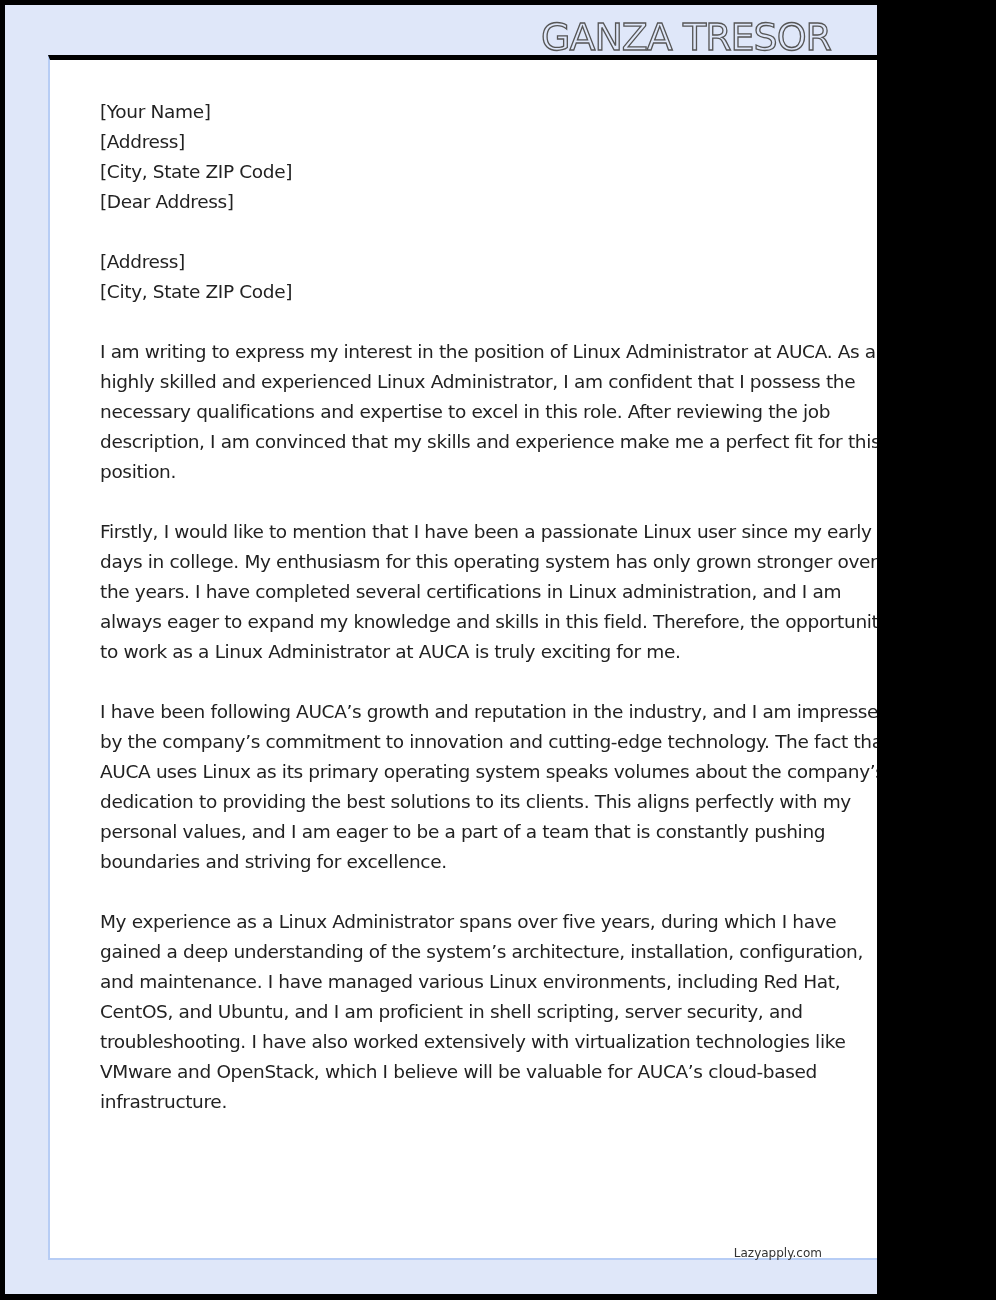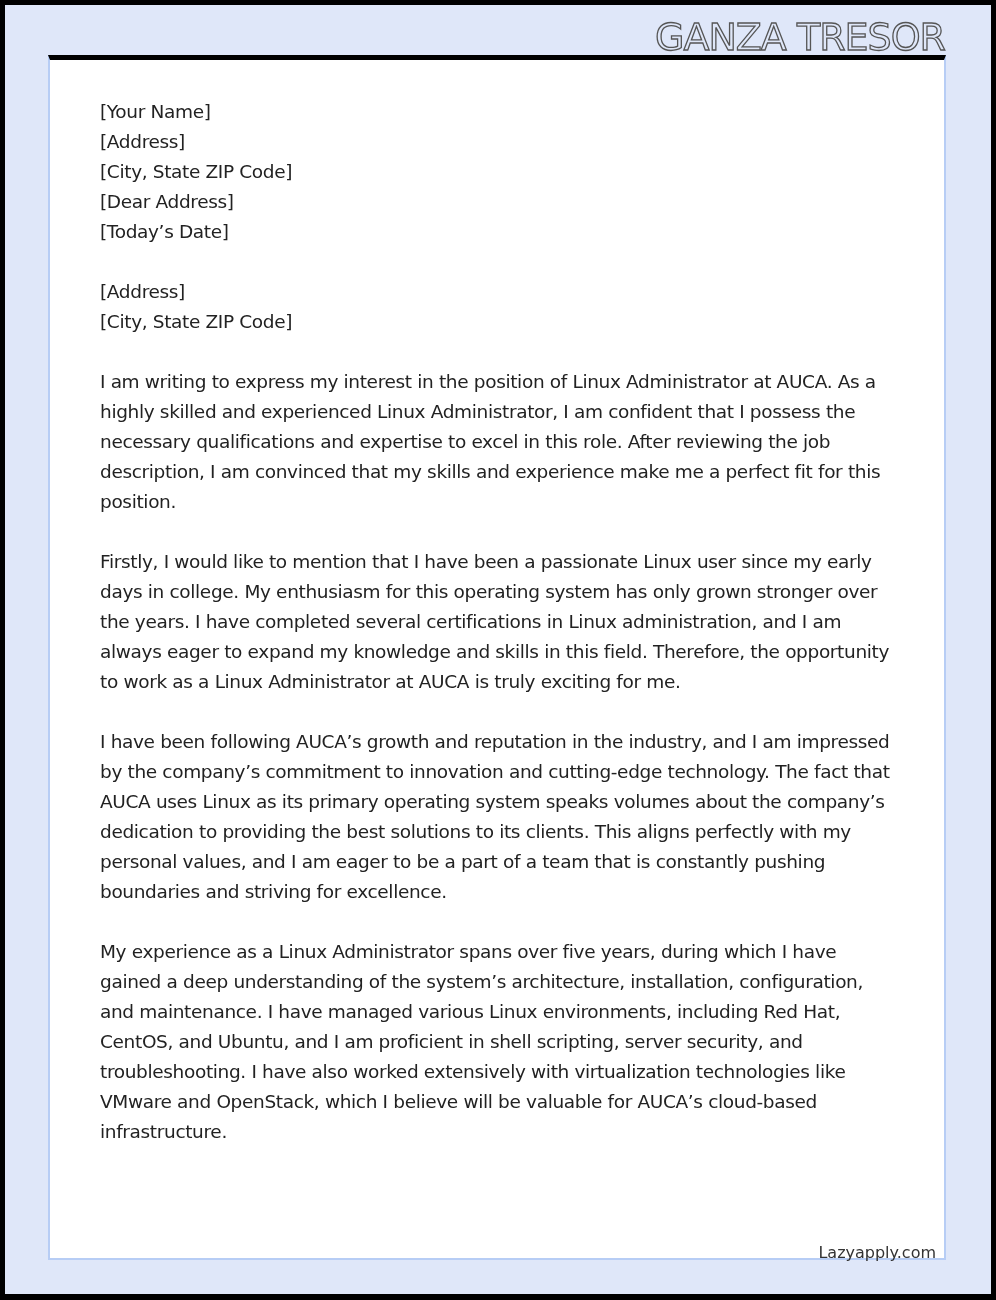--- a/index.html
+++ b/index.html
@@ -2,21 +2,21 @@
 <html><head>
 <meta charset="utf-8">
 <style>
   html, body { margin: 0; padding: 0; }
   body {
     width: 996px; height: 1300px; overflow: hidden; position: relative;
     background: #000;
     font-family: "DejaVu Sans", sans-serif;
   }
   .frame {
-    position: absolute; left: 5px; top: 5px; width: 986px; height: 1289px;
+    position: absolute; left: 5px; top: 5px; width: 872px; height: 1289px;
     background: #dfe7f9; overflow: hidden;
   }
   .brand {
     position: absolute; right: 46px; top: 10px;
     font-family: "DejaVu Sans", sans-serif;
     font-size: 38px; line-height: 44px; letter-spacing: -1px;
     color: #dfe7f9;
     -webkit-text-stroke: 1.3px #555;
     font-weight: normal;
   }
@@ -29,38 +29,37 @@
   }
   .content {
     position: absolute; left: 95px; top: 92px; width: 810px;
     font-size: 18.5px; line-height: 30px; color: #222;
     letter-spacing: -0.35px;
   }
   .content p { margin: 0 10px 30px 0; }
   .content .line { display: block; }
   .watermark {
     position: absolute; right: 55px; top: 1240px;
-    font-size: 16px; line-height: 16px; color: #333;
+    font-size: 12px; line-height: 16px; color: #333;
   }
 </style>
 </head>
 <body>
 
 <div class="frame">
   <div class="brand">GANZA TRESOR</div>
 
   <div class="page"></div>
 
   <div class="content">
     <p>
       <span class="line">[Your Name]</span>
       <span class="line">[Address]</span>
       <span class="line">[City, State ZIP Code]</span>
       <span class="line">[Dear Address]</span>
-      <span class="line">[Today’s Date]</span>
     </p>
     <p>
       <span class="line">[Address]</span>
       <span class="line">[City, State ZIP Code]</span>
     </p>
     <p>I am writing to express my interest in the position of Linux Administrator at AUCA. As a highly skilled and experienced Linux Administrator, I am confident that I possess the necessary qualifications and expertise to excel in this role. After reviewing the job description, I am convinced that my skills and experience make me a perfect fit for this position.</p>
     <p>Firstly, I would like to mention that I have been a passionate Linux user since my early days in college. My enthusiasm for this operating system has only grown stronger over the years. I have completed several certifications in Linux administration, and I am always eager to expand my knowledge and skills in this field. Therefore, the opportunity to work as a Linux Administrator at AUCA is truly exciting for me.</p>
     <p>I have been following AUCA’s growth and reputation in the industry, and I am impressed by the company’s commitment to innovation and cutting-edge technology. The fact that AUCA uses Linux as its primary operating system speaks volumes about the company’s dedication to providing the best solutions to its clients. This aligns perfectly with my personal values, and I am eager to be a part of a team that is constantly pushing boundaries and striving for excellence.</p>
     <p>My experience as a Linux Administrator spans over five years, during which I have gained a deep understanding of the system’s architecture, installation, configuration, and maintenance. I have managed various Linux environments, including Red Hat, CentOS, and Ubuntu, and I am proficient in shell scripting, server security, and troubleshooting. I have also worked extensively with virtualization technologies like VMware and OpenStack, which I believe will be valuable for AUCA’s cloud-based infrastructure.</p>
   </div>

